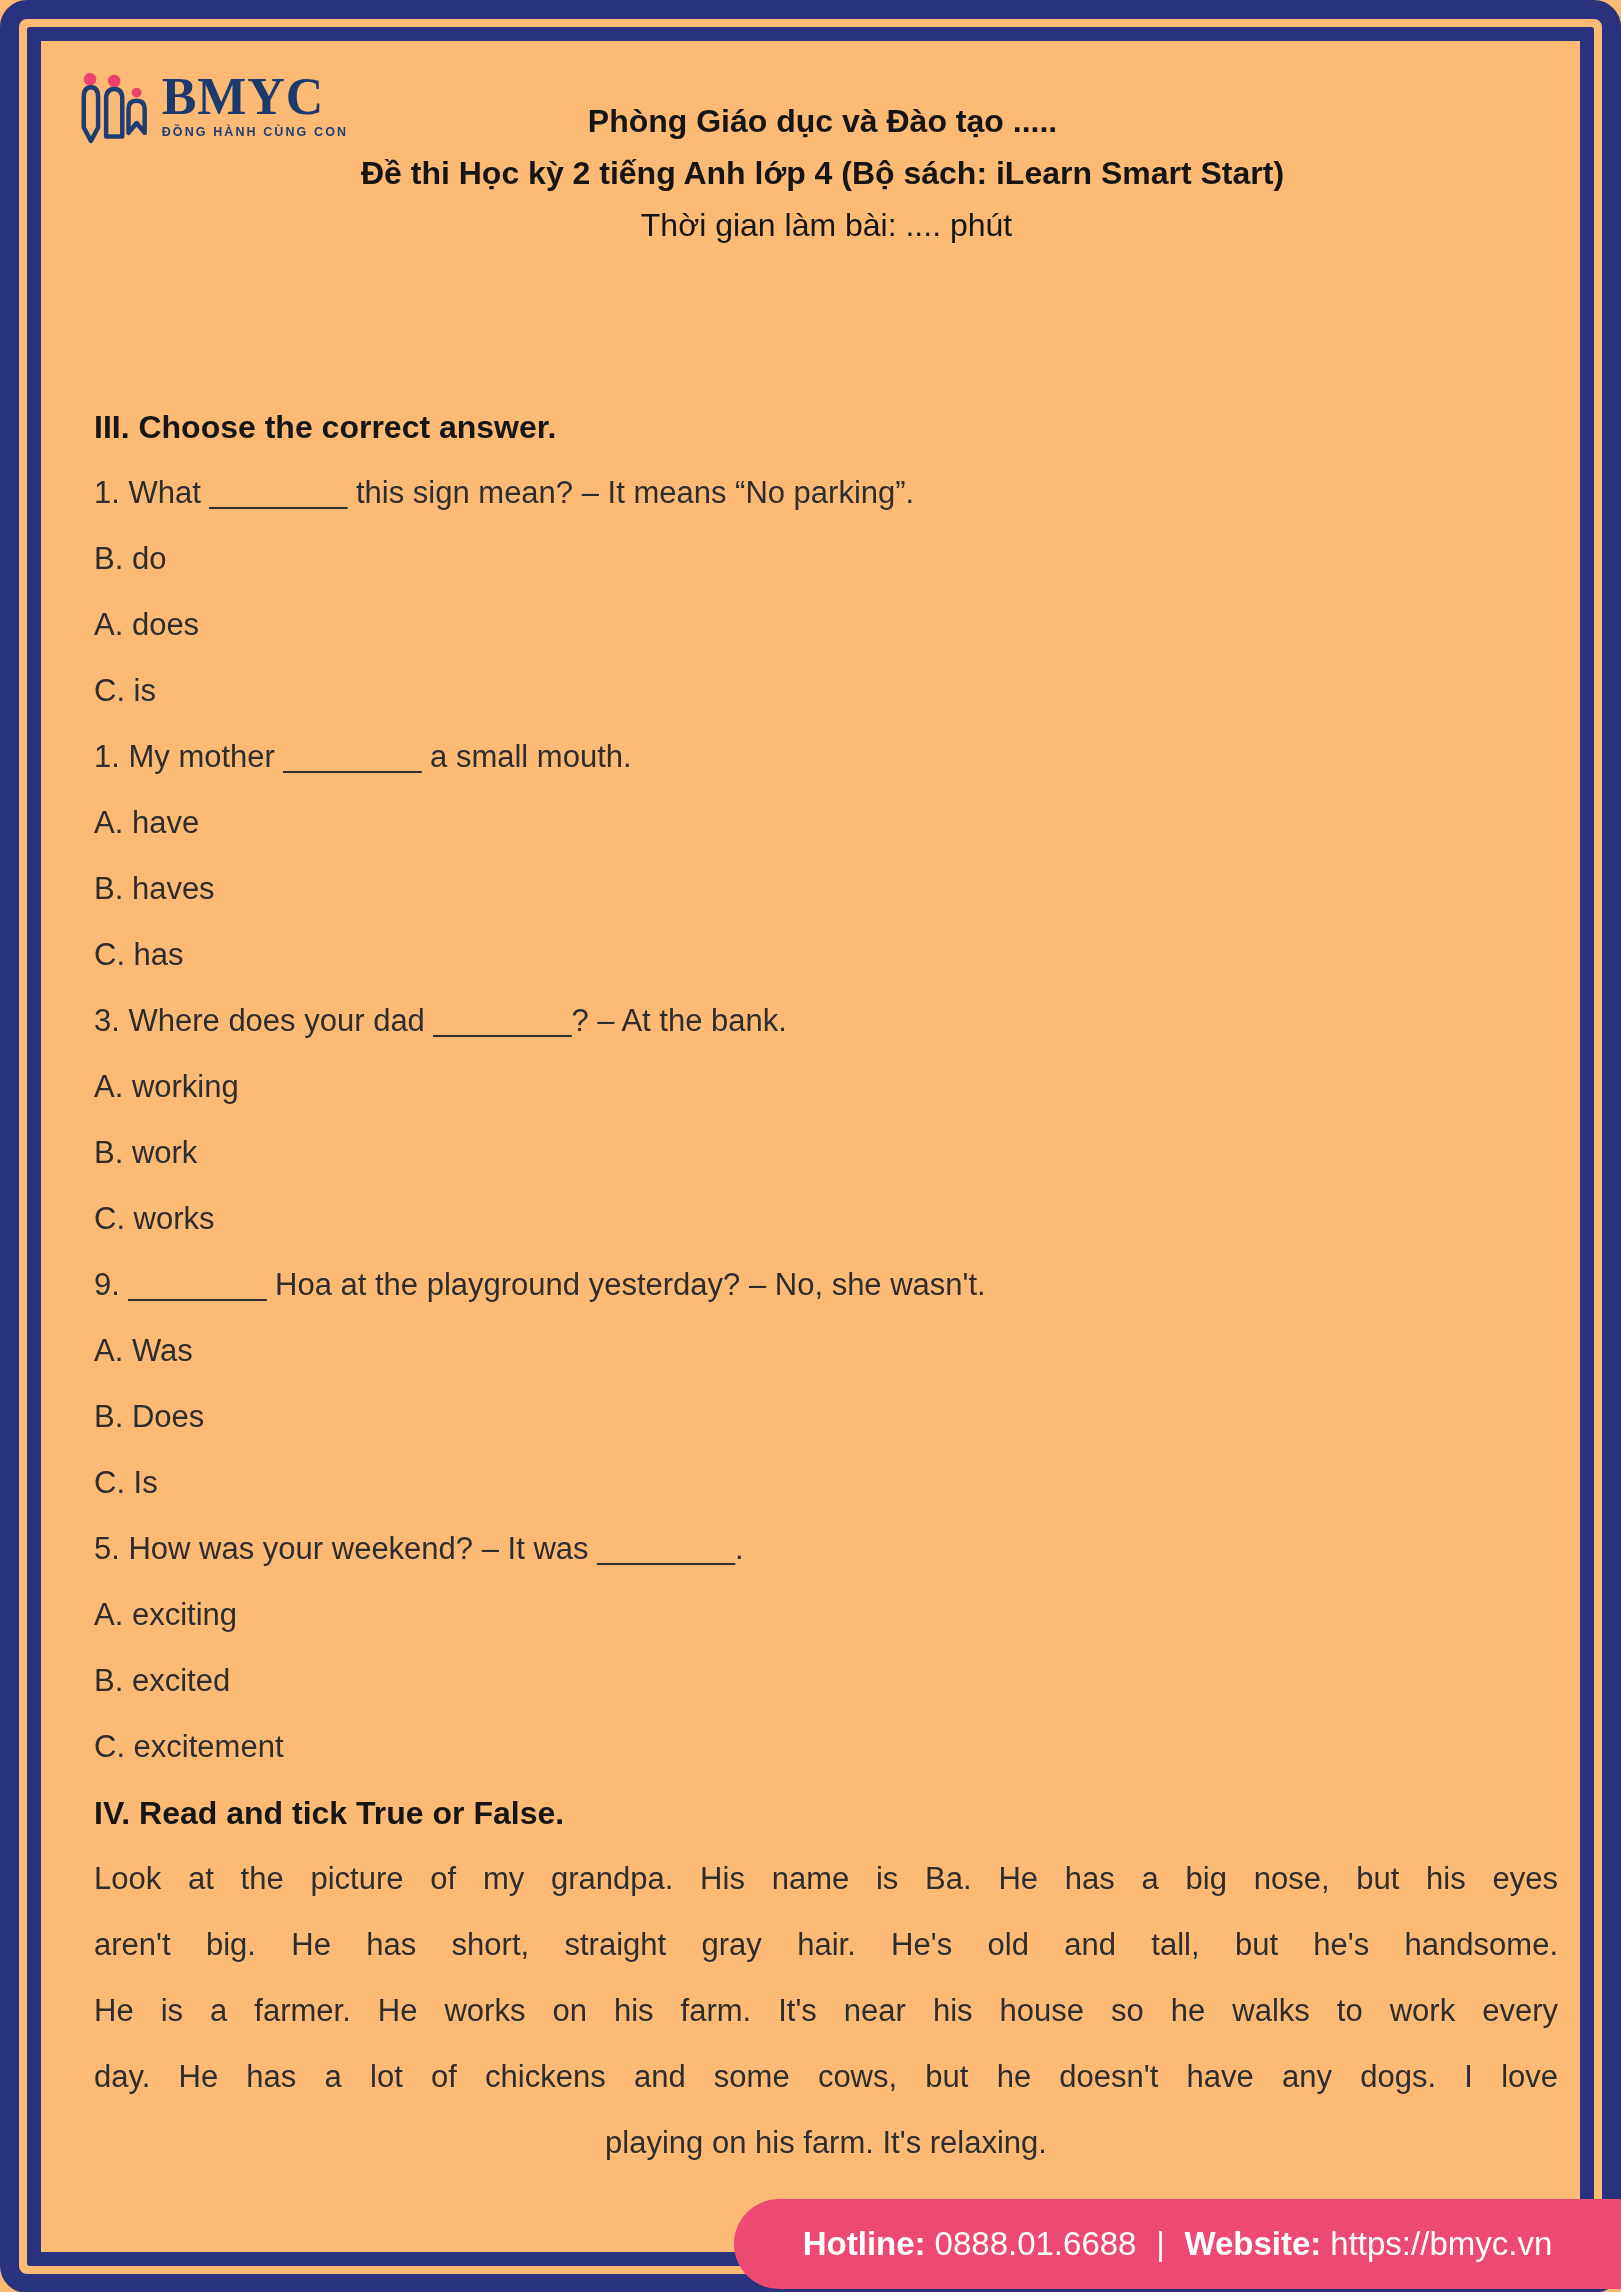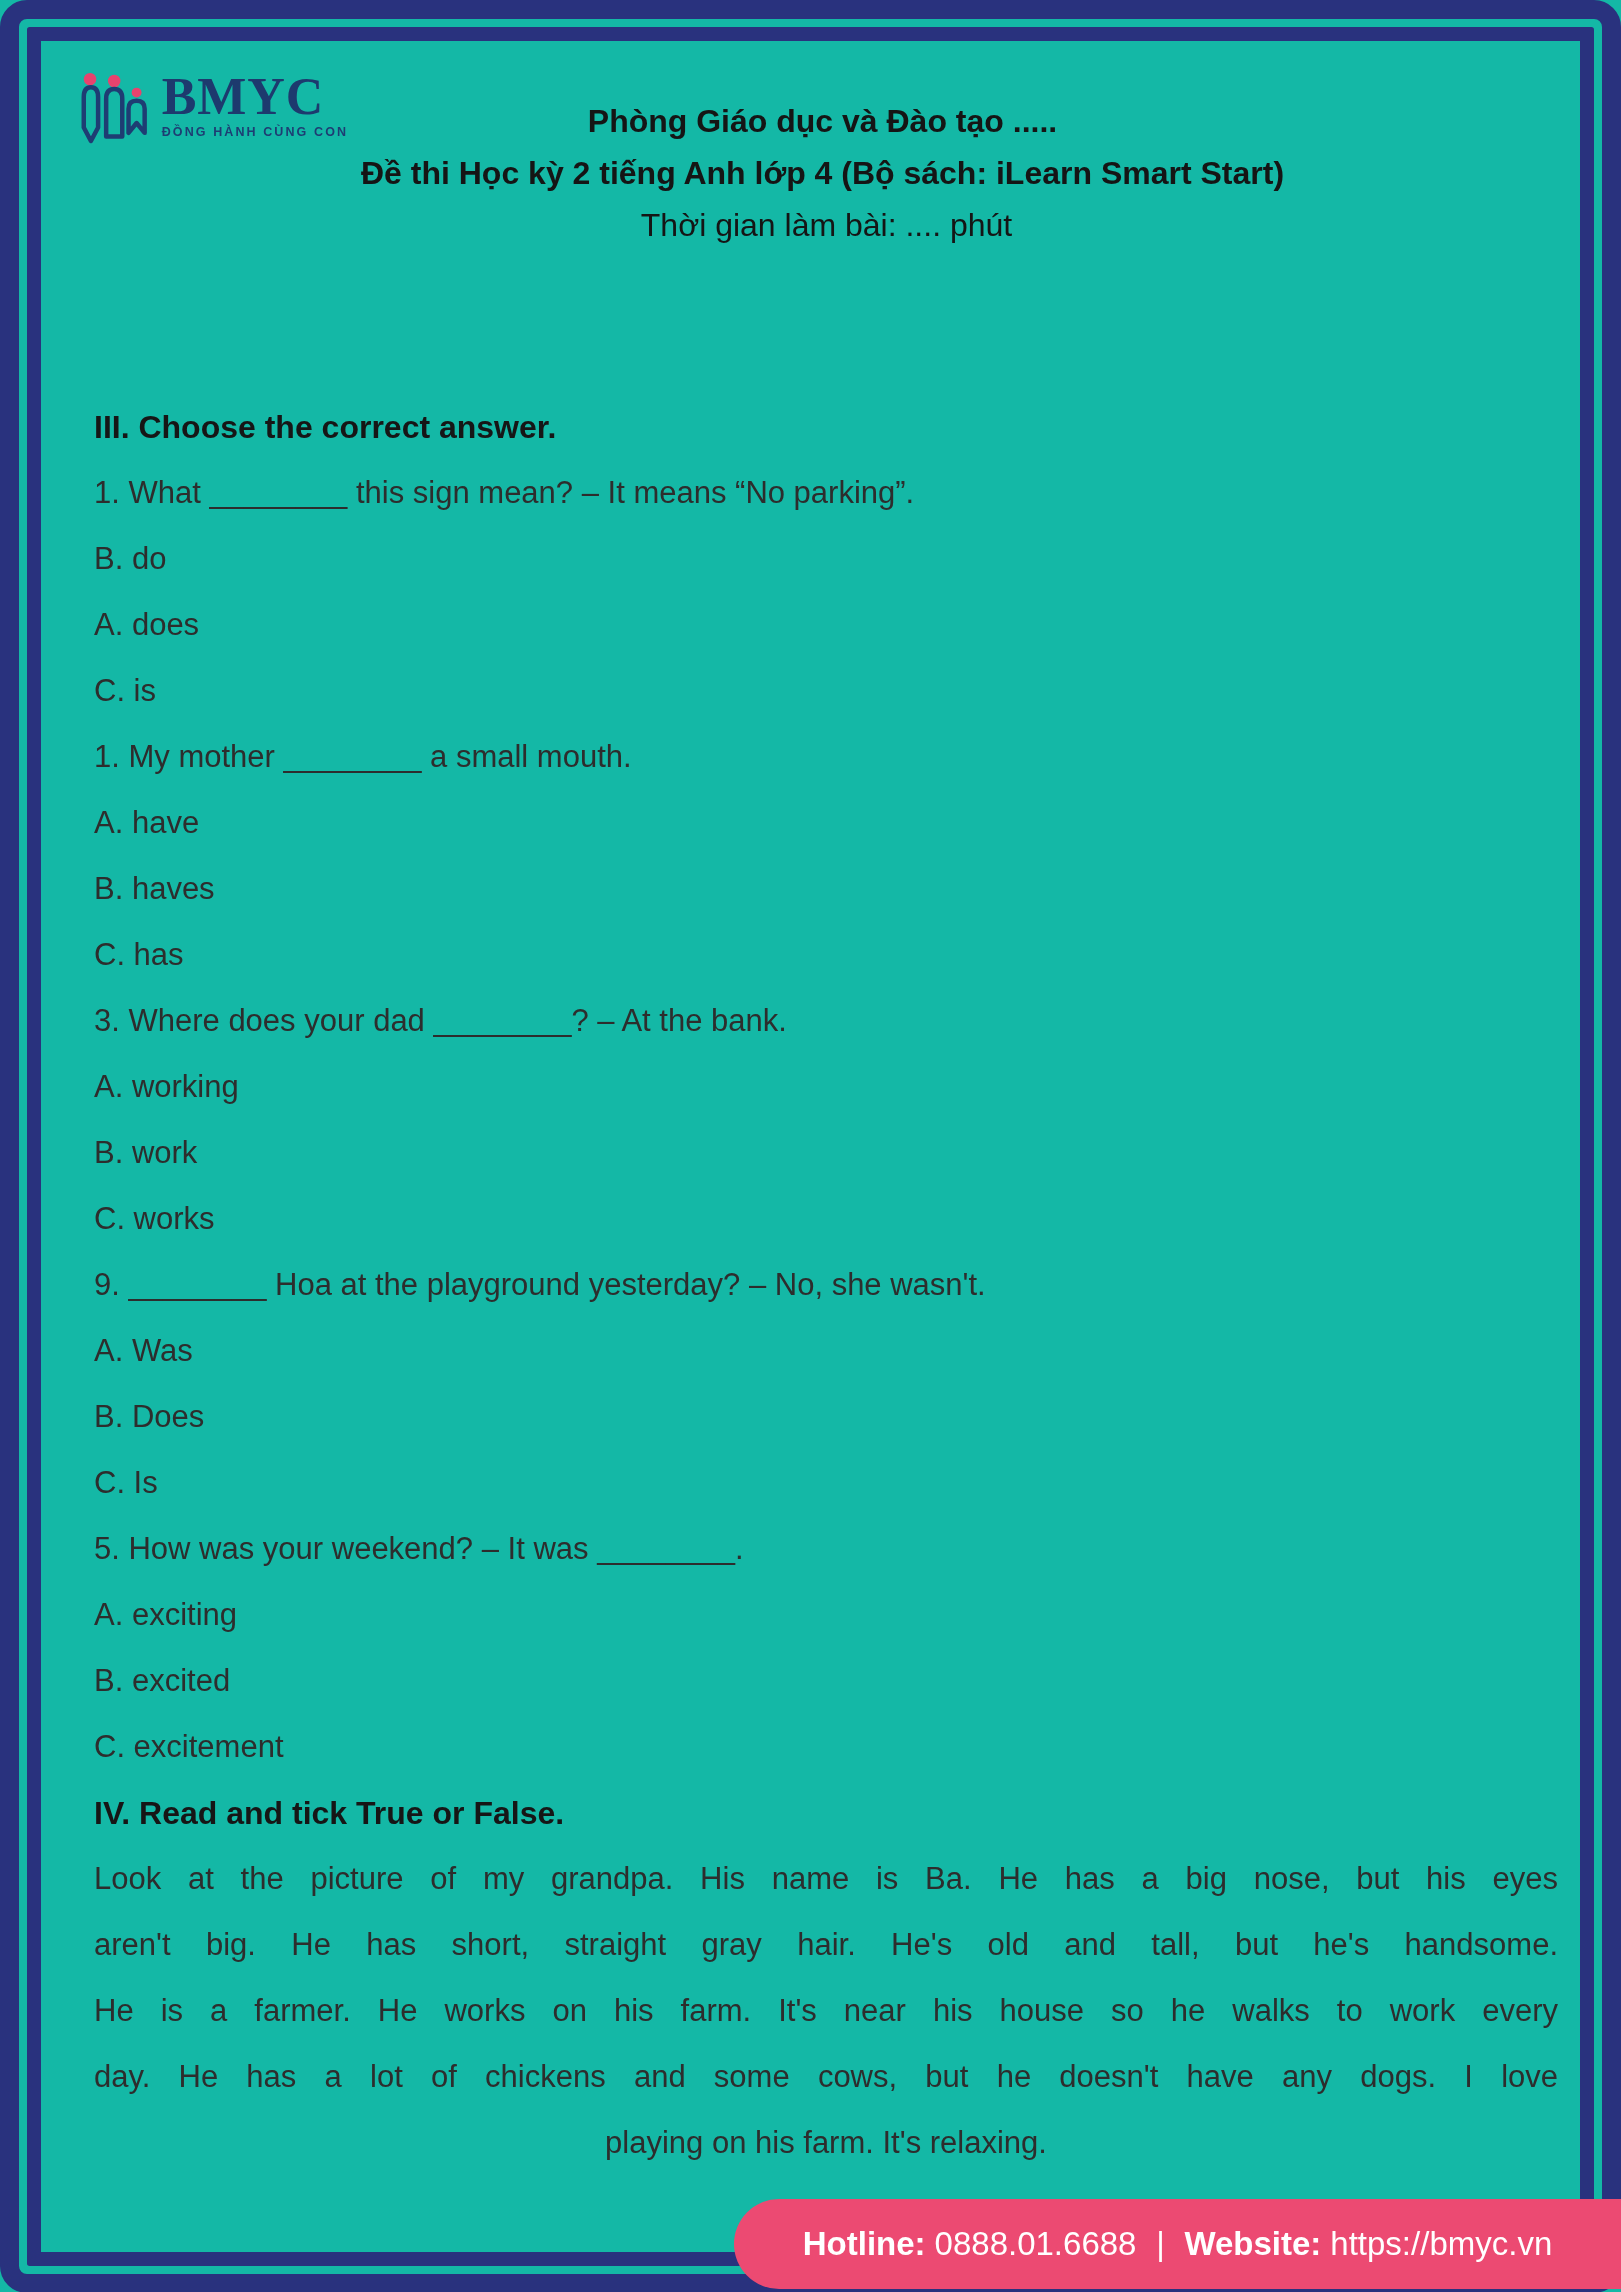--- a/index.html
+++ b/index.html
@@ -1,19 +1,19 @@
 <!DOCTYPE html>
 <html lang="vi" style="font-size:14.3px"><head>
 <meta charset="utf-8">
 <style>
   html,body{margin:0;padding:0;background:#ffffff;}
   .page{
     position:relative;
     width:1621px;height:2293px;
-    background:#14b8a6;
+    background:#fdba74;
     overflow:hidden;
     font-family:"Liberation Sans","DejaVu Sans",sans-serif;
   }
   
   .outer-frame{
     position:absolute;inset:0;
     border:19.7px solid #29327e;
     border-radius:27px;
     box-sizing:border-box;
     pointer-events:none;

